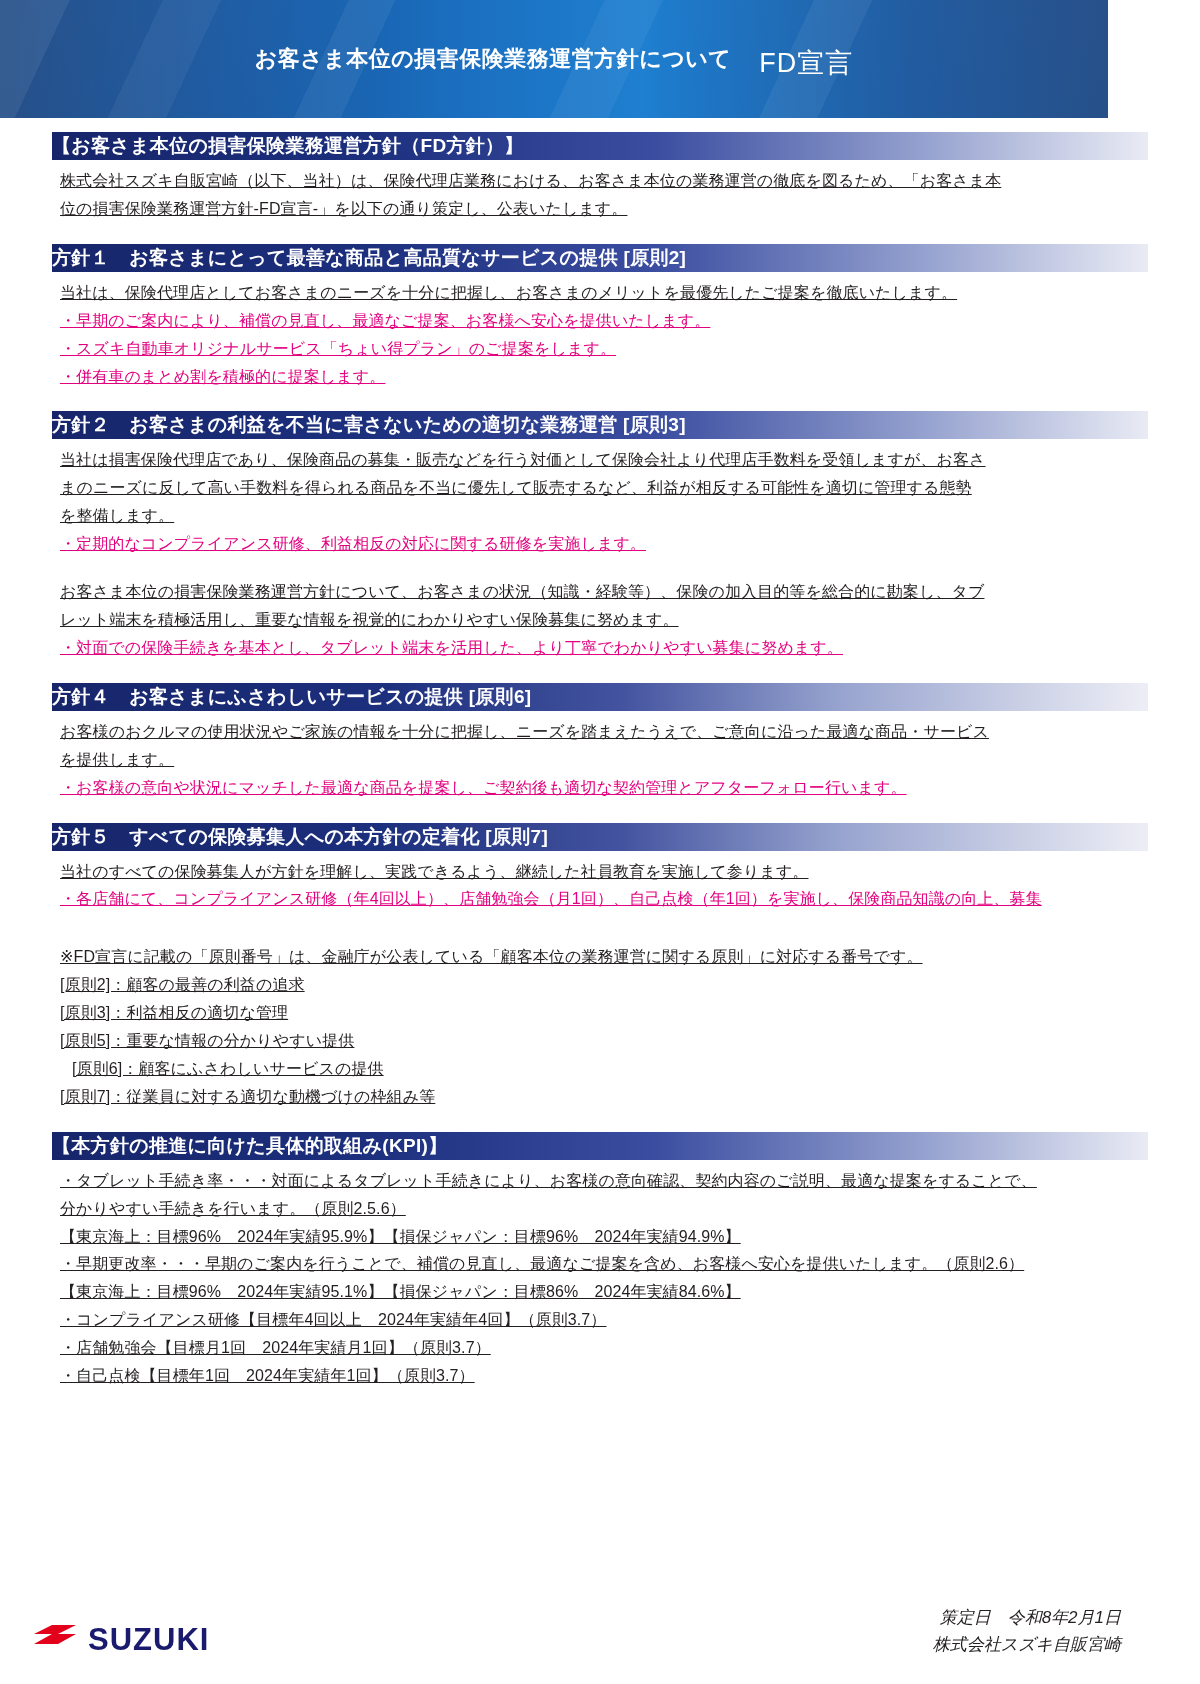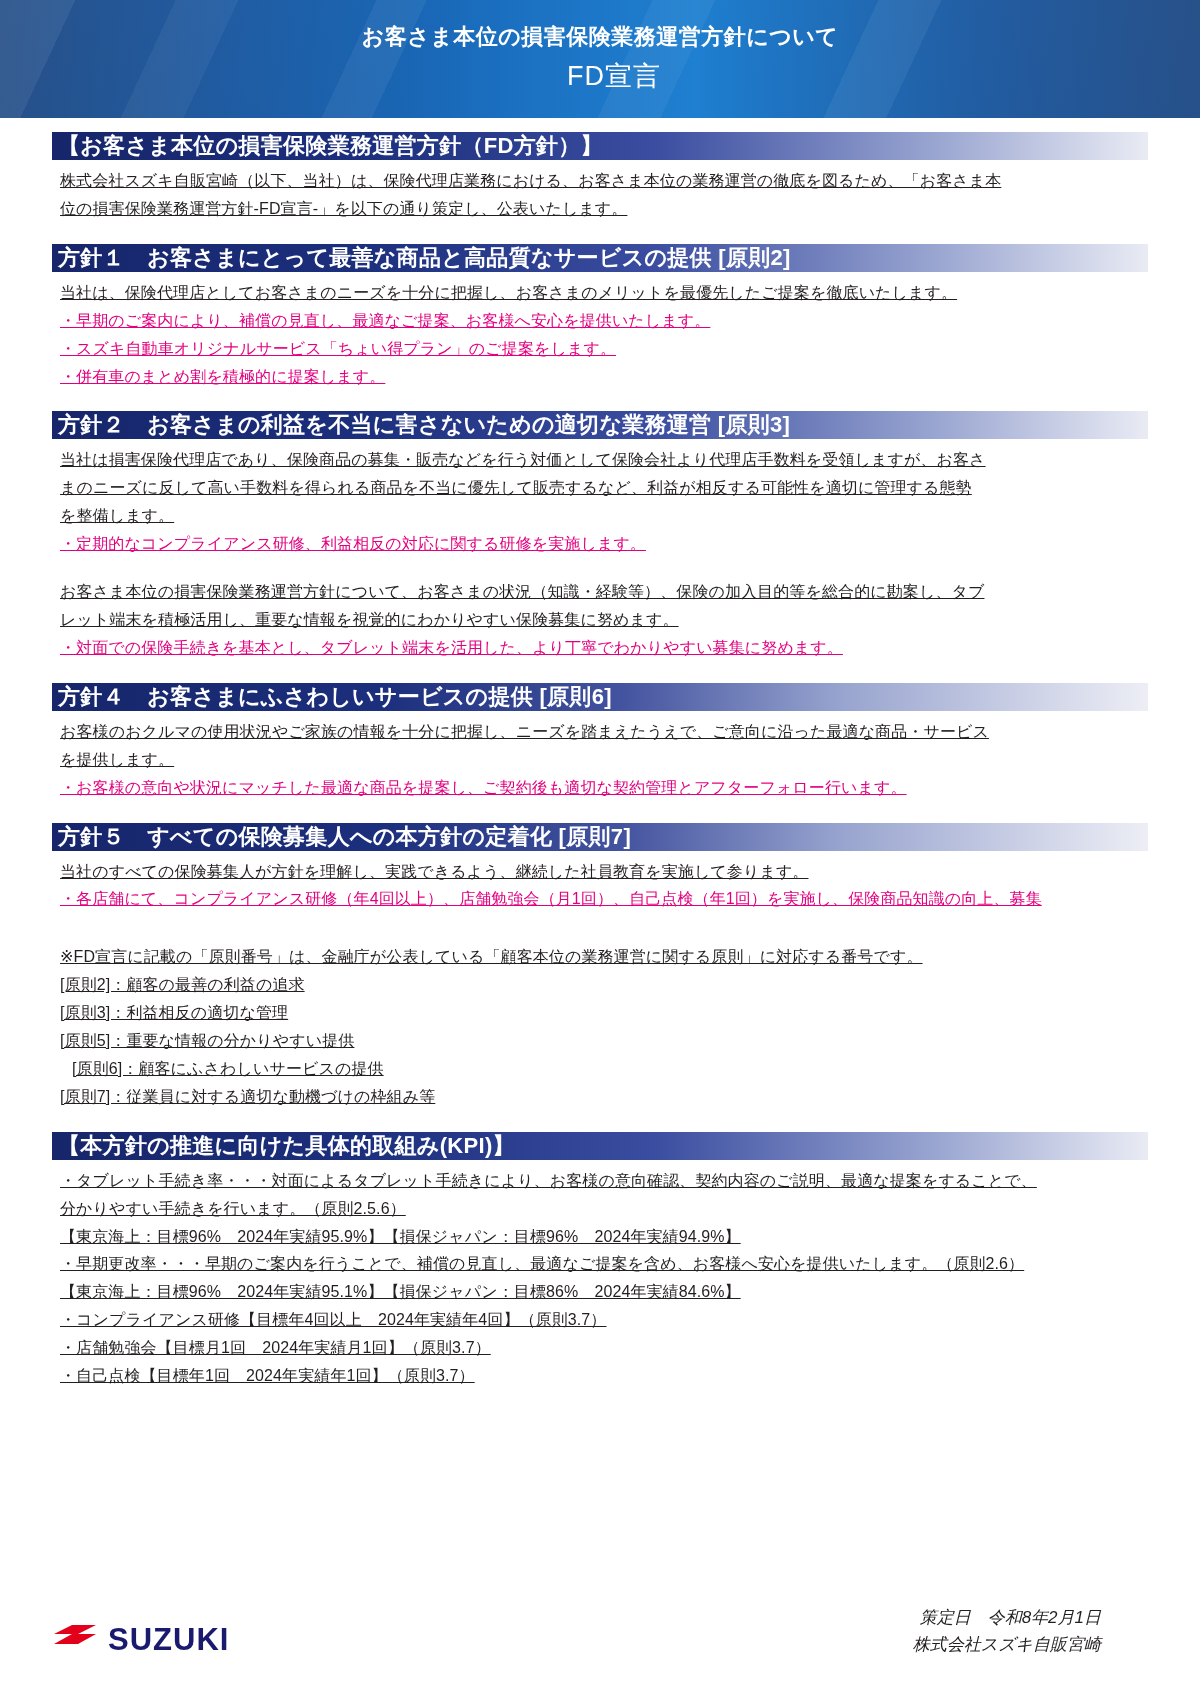--- a/index.html
+++ b/index.html
@@ -11,28 +11,28 @@
     width: 1200px;
     height: 1684px;
     font-family: "Liberation Sans", "DejaVu Sans", sans-serif;
     color: #231f20;
     position: relative;
     overflow: hidden;
   }
 
   
   .header {
-    width: 1200px;
+    width: 1108px;
     height: 118px;
     background:
       linear-gradient(100deg, rgba(255,255,255,0.10) 0%, rgba(255,255,255,0.0) 35%),
       linear-gradient(260deg, rgba(255,255,255,0.10) 0%, rgba(255,255,255,0.0) 40%),
       linear-gradient(90deg, #0f3d7c 0%, #15539c 18%, #1b6fc0 42%, #1f7fd0 58%, #15539c 82%, #0f3d7c 100%);
     display: flex;
-    flex-direction: column;
+    flex-direction: row;
     align-items: center;
     justify-content: center;
     position: relative;
   }
   .header::after {
     content: "";
     position: absolute;
     inset: 0;
     background:
       linear-gradient(115deg, rgba(255,255,255,0.07) 0 6%, rgba(255,255,255,0) 6% 14%,
@@ -64,24 +64,24 @@
   .page {
     padding: 14px 52px 0 52px;
     box-sizing: border-box;
   }
 
   
   .bar {
     height: 28px;
     display: flex;
     align-items: center;
-    padding-left: 6px;
+    padding-left: 0;
     box-sizing: border-box;
     color: #ffffff;
-    font-size: 22px;
+    font-size: 19px;
     font-weight: bold;
     letter-spacing: 0.3px;
     background: linear-gradient(90deg, #17266b 0%, #1c2f7d 28%, #3a4da0 55%, #8f9ccc 78%, #e9ebf4 100%);
     margin-bottom: 8px;
   }
   .bar.short-fade {
     background: linear-gradient(90deg, #17266b 0%, #1c2f7d 30%, #43539f 52%, #98a4cf 72%, #edeef5 100%);
   }
 
   .para {
@@ -105,21 +105,21 @@
   }
   .note-list .para { margin-bottom: 2px; }
   .spacer-sm { height: 14px; }
 
   
   .footer {
     position: absolute;
     left: 0;
     bottom: 26px;
     width: 1153px;
-    padding: 0 52px;
+    padding: 0 32px;
     box-sizing: border-box;
     display: flex;
     align-items: flex-end;
     justify-content: space-between;
   }
   .logo {
     display: flex;
     align-items: center;
     gap: 10px;
   }

